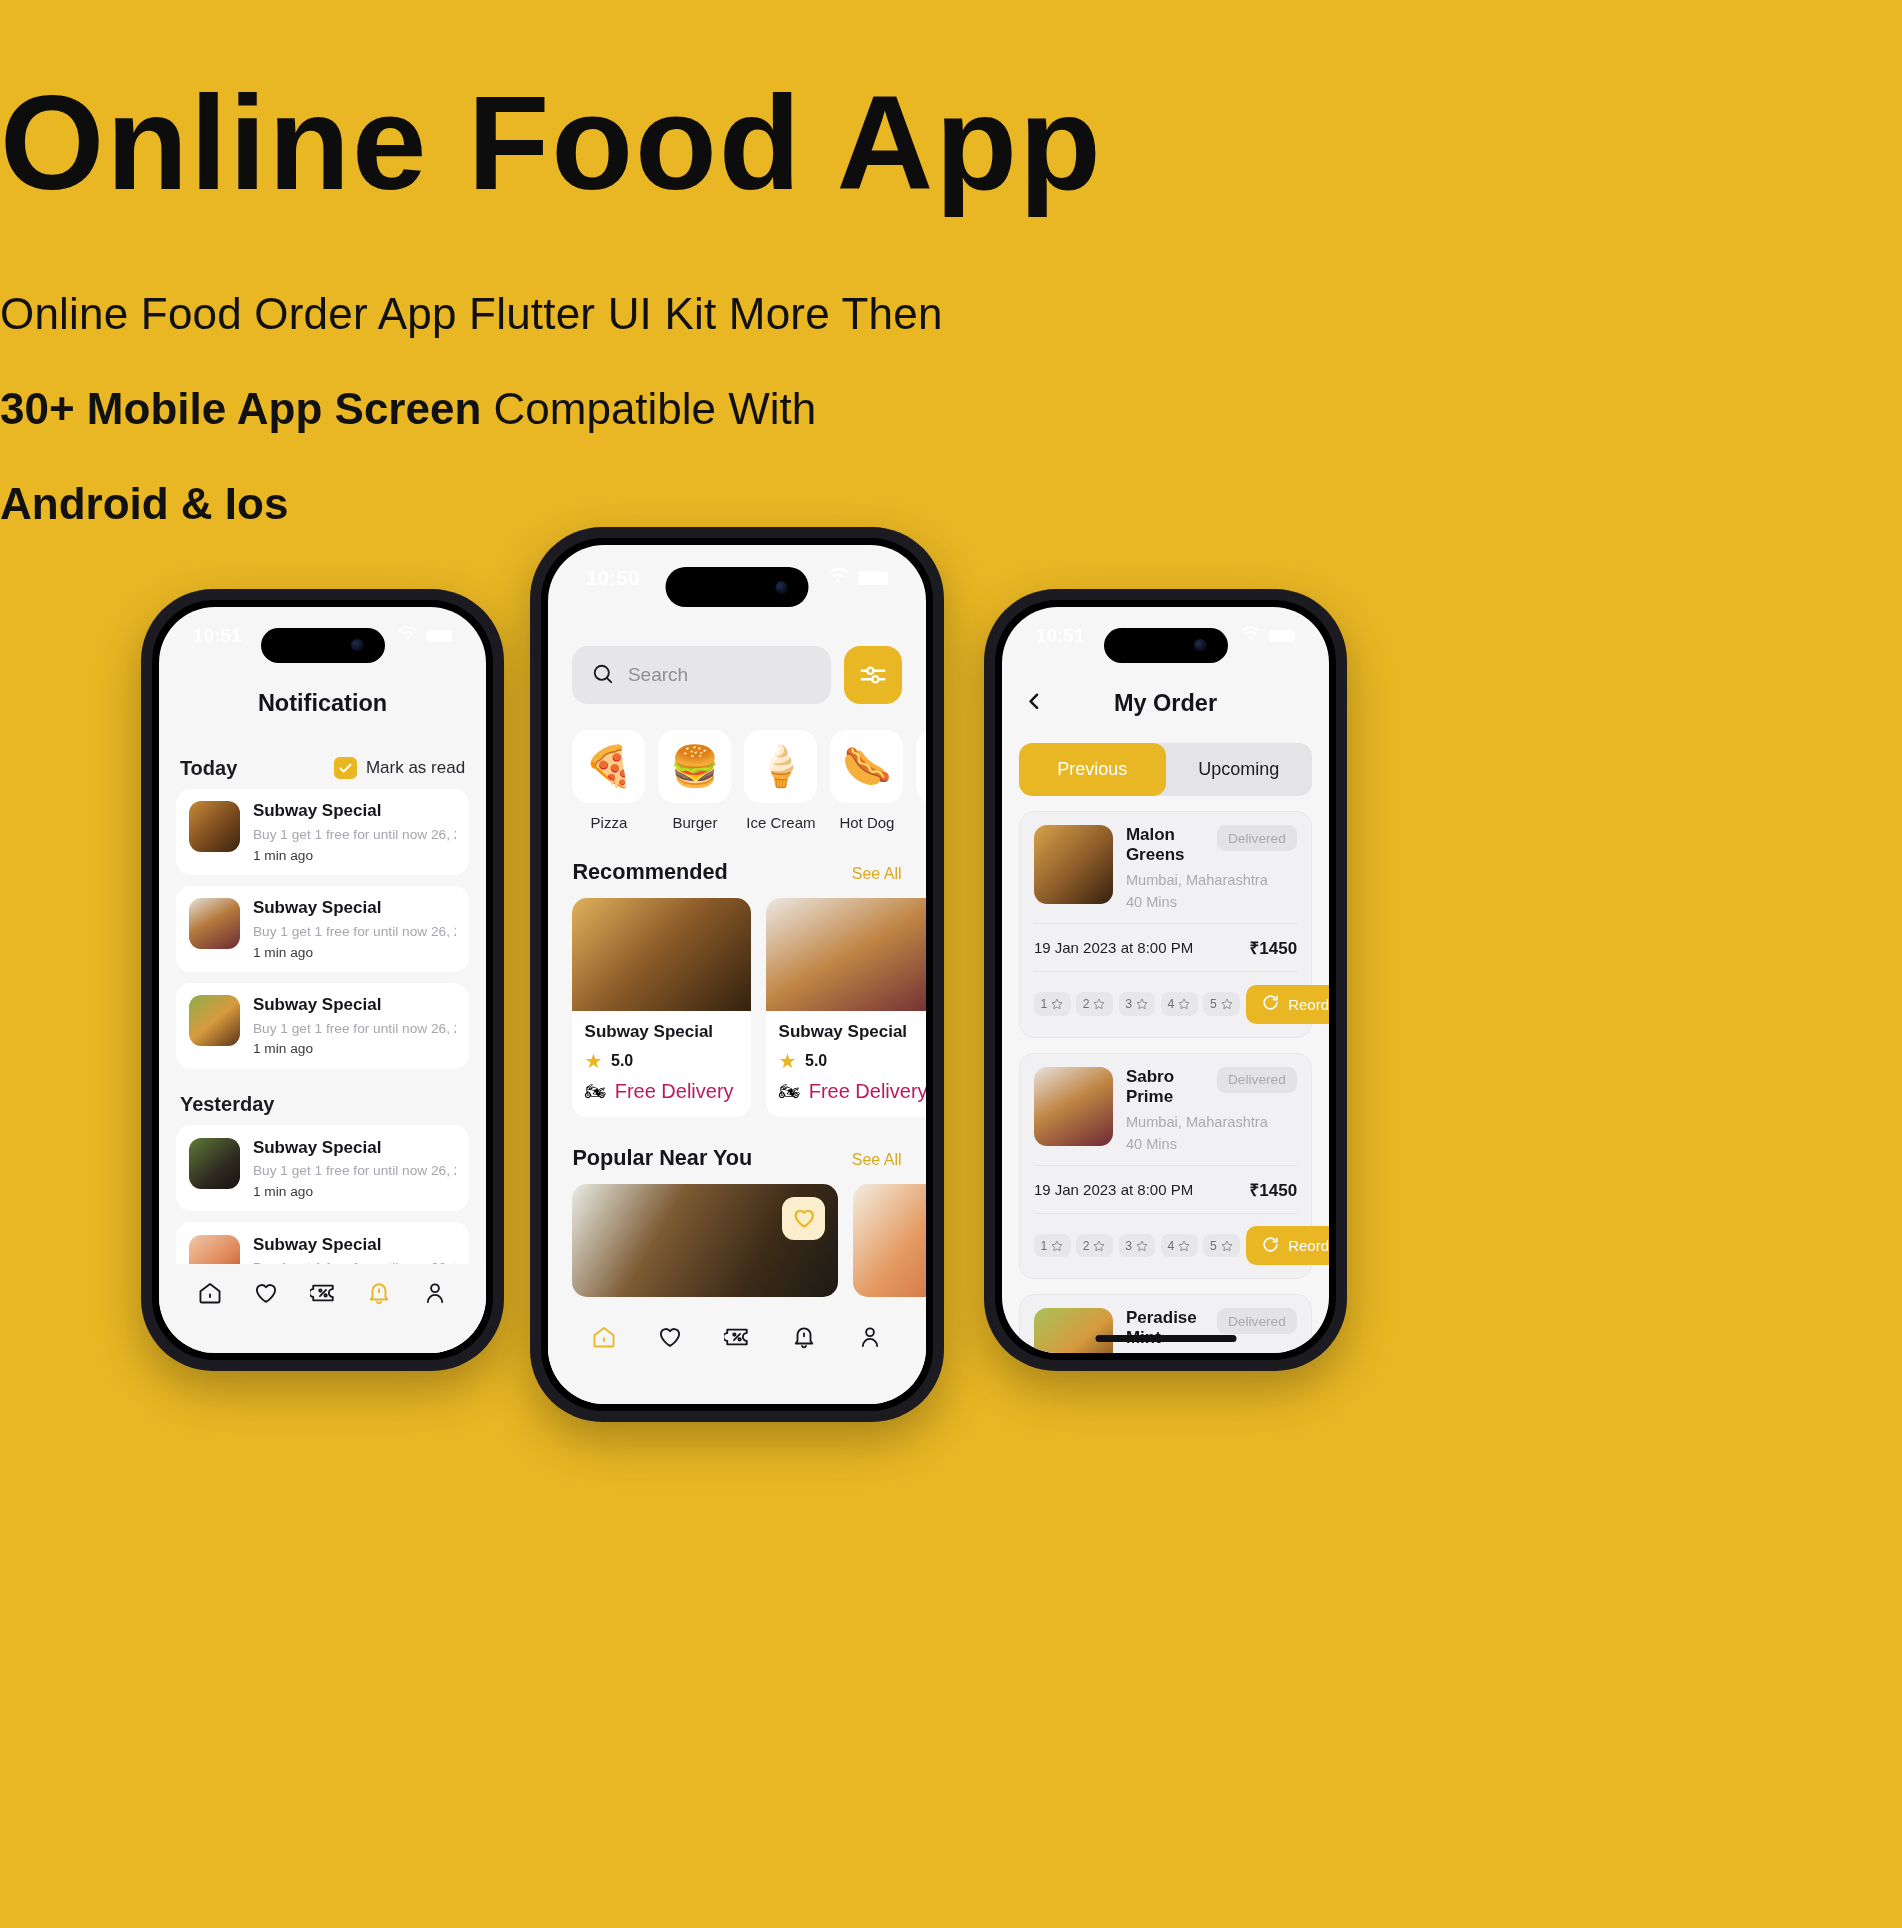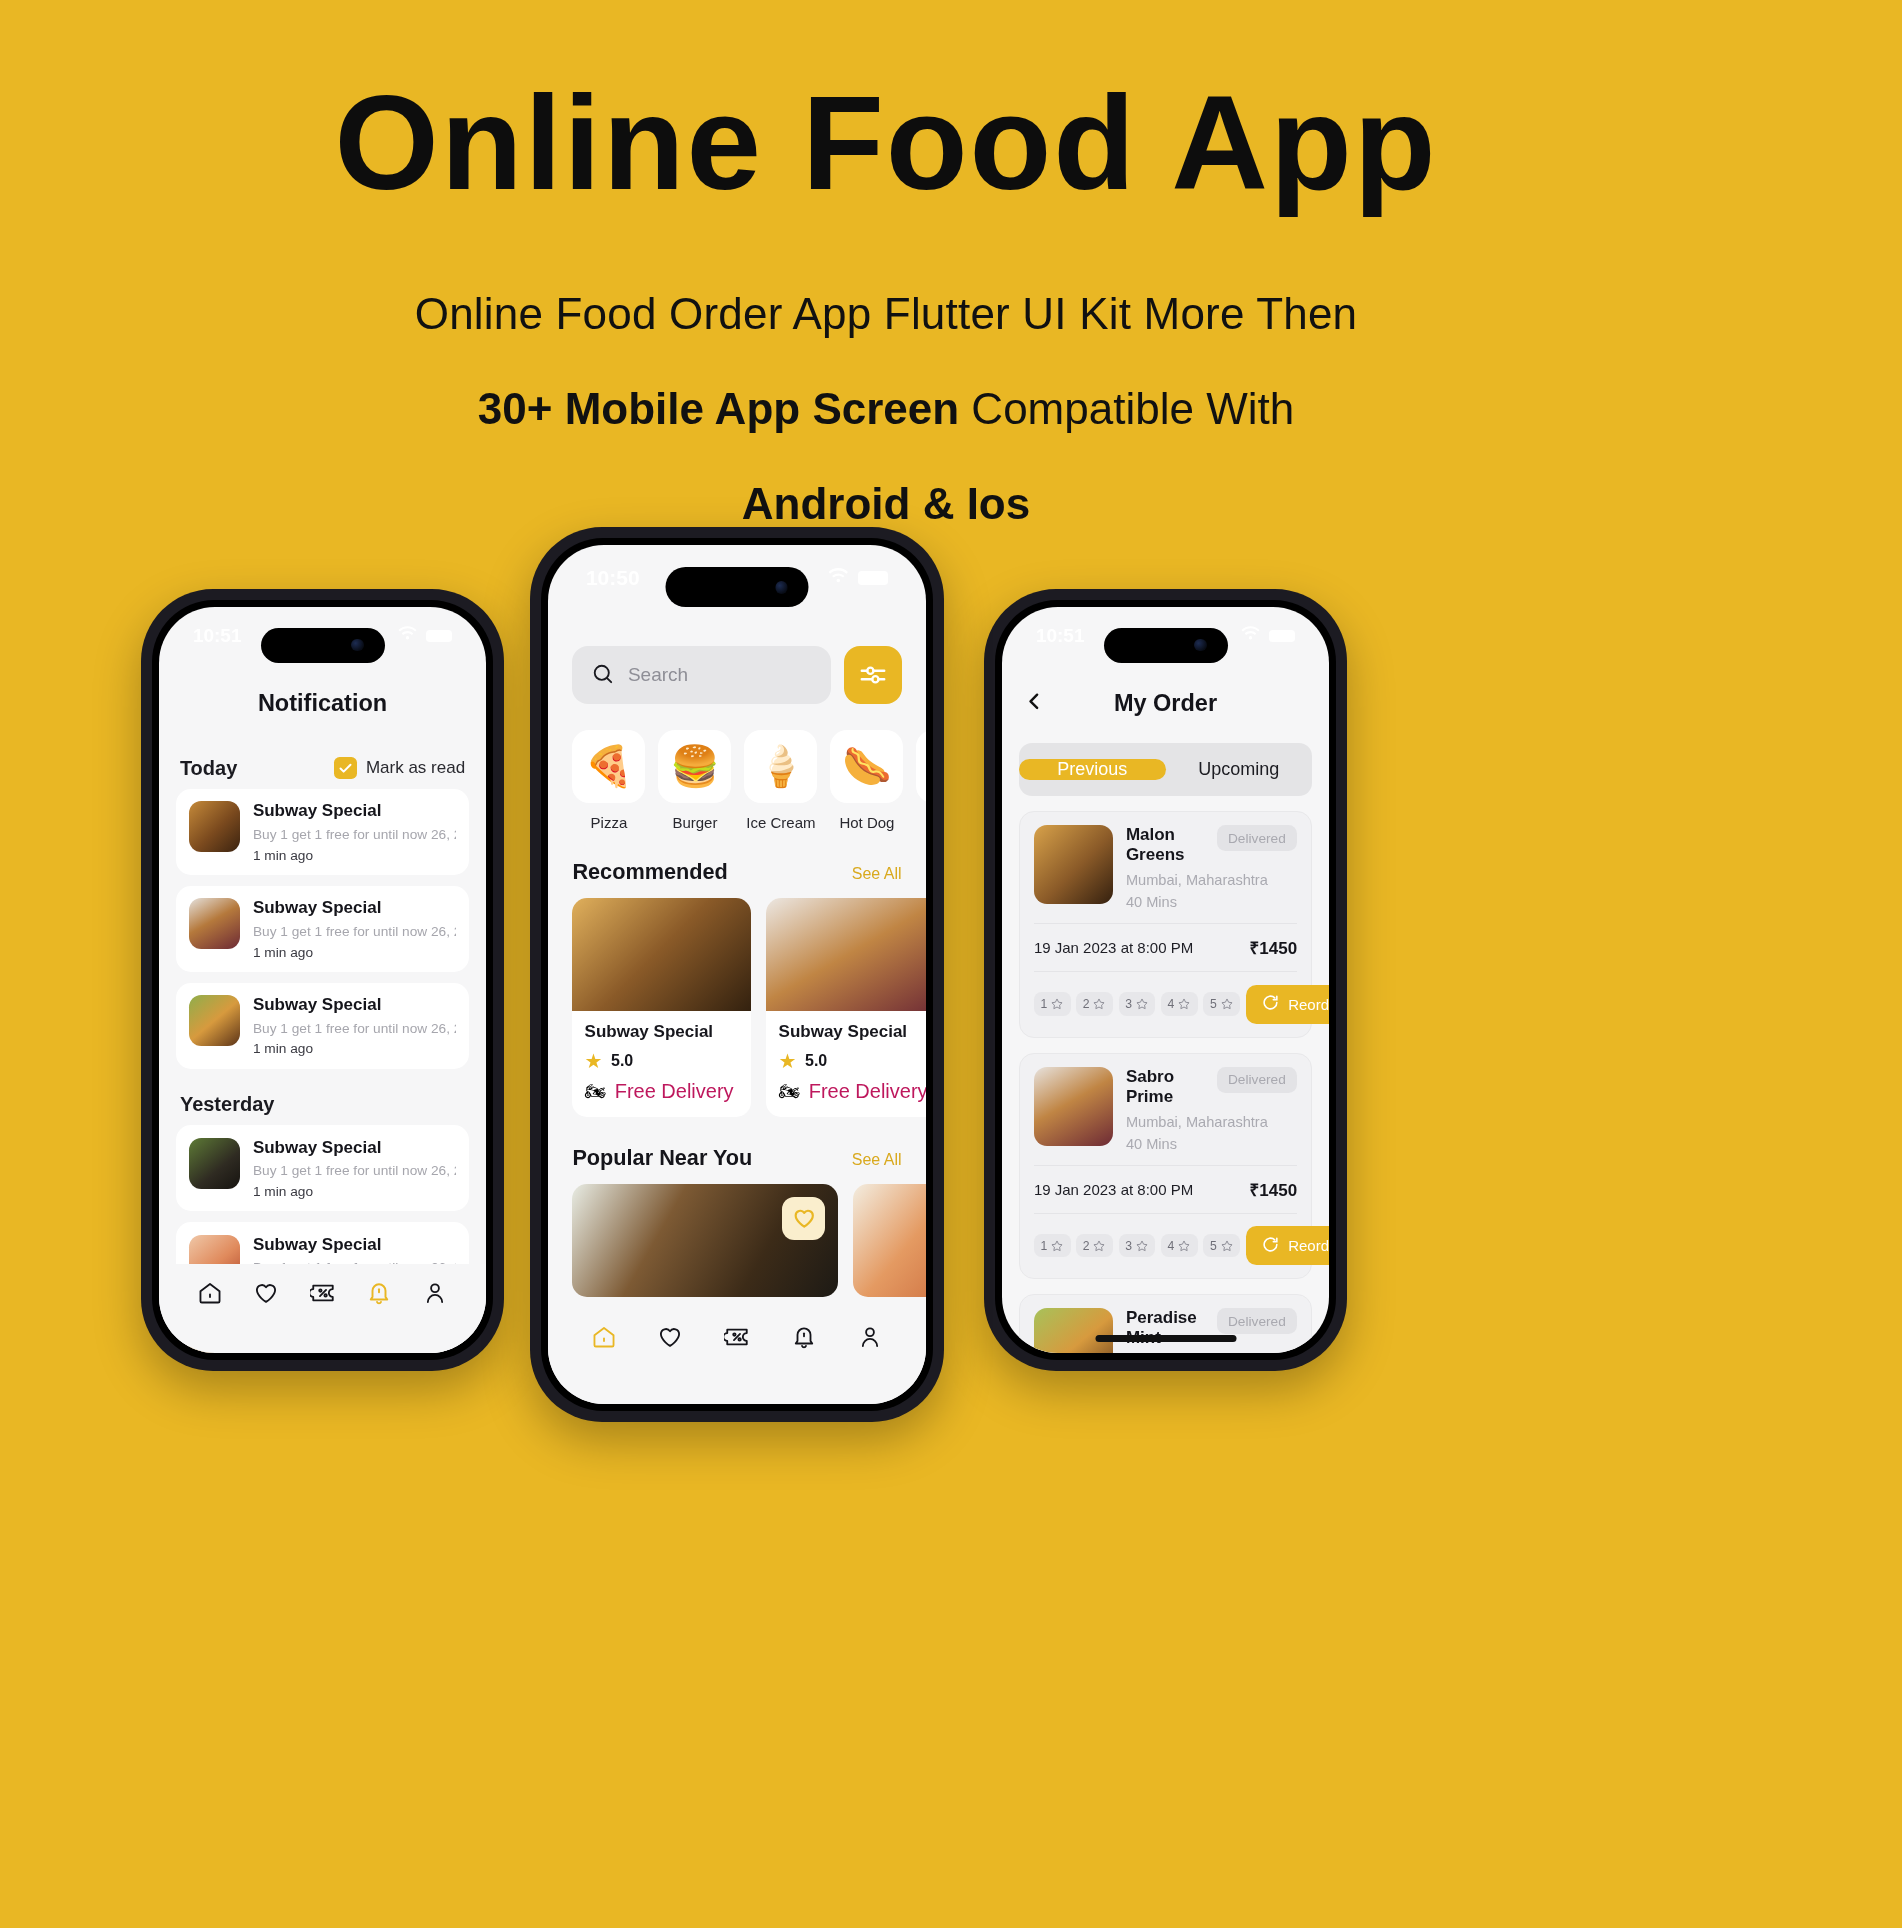--- a/index.html
+++ b/index.html
@@ -5,21 +5,21 @@
   * { box-sizing: border-box; margin: 0; padding: 0; }
   html, body {
     width: 1902px; height: 1928px;
     background: #E9B724;
     font-family: "Liberation Sans", sans-serif;
     overflow: hidden;
   }
   .stage { position: relative; width: 1902px; height: 1928px; background: #E9B724; }
 
   
-  .headline-wrap { position: absolute; left: 0; top: 0; width: 1772px; text-align: center; }
+  .headline-wrap { position: absolute; left: 0; top: 0; width: 1772px; }
   .hero-title {
     font-size: 134px; font-weight: 800; letter-spacing: 1.9px; color: #0d0d0d;
     margin-top: 73px; line-height: 1.05;
   }
   .hero-sub1 { font-size: 44px; font-weight: 500; color: #111; margin-top: 75px; letter-spacing: 0.2px;}
   .hero-sub2 { font-size: 44px; color: #111; margin-top: 45px; }
   .hero-sub2 b { font-weight: 700; }
   .hero-sub3 { font-size: 44px; font-weight: 800; color: #111; margin-top: 45px; }
 
   
@@ -158,21 +158,21 @@
     background: #FAEECD; border-radius: 12.2px; display: flex; align-items:center; justify-content:center;
   }
   .heart-badge svg { width: 24.5px; height: 24.5px; }
 
   
   .order-body { position: absolute; top: 70px; left: 0; right: 0; bottom: 0; }
   .order-head { display: flex; align-items: center; padding: 13px 21px 0; }
   .back-btn { width: 26px; font-size: 24.5px; color: #111; line-height: 1; }
   .order-head .scr-title { flex: 1; margin-left: -26px; }
   .seg {
-    display: flex; margin: 26px 17px 0; background: #E4E4E6; border-radius: 13px; overflow: hidden; height: 53px; align-items: center;
+    display: flex; margin: 26px 17px 0; background: #E4E4E6; border-radius: 13px; overflow: hidden; height: 53px;
   }
   .seg div { flex: 1; display: flex; align-items: center; justify-content: center; font-size: 18px; color: #1c1c22; }
   .seg .on { background: #E9B724; color: #fff; border-radius: 13px; font-weight: 500; }
   .ord-card { background: #F1F1F3; border: 0.9px solid #E8E8EA; border-radius: 15px; margin: 15px 17px 0; padding: 13px 14px 0; }
   .ord-top { display: flex; gap: 13px; align-items: flex-start; padding-bottom: 13px;}
   .ord-thumb { width: 79px; height: 79px; border-radius: 13px; flex: none; background-size: cover; background-position: center;}
   .ord-info { flex: 1; min-width: 0; }
   .ord-name { font-size: 17px; font-weight: 800; color: #15151b; }
   .ord-city { font-size: 14.6px; color: #aaaab1; margin-top: 7.5px; }
   .ord-mins { font-size: 14.6px; color: #aaaab1; margin-top: 5.6px; }

